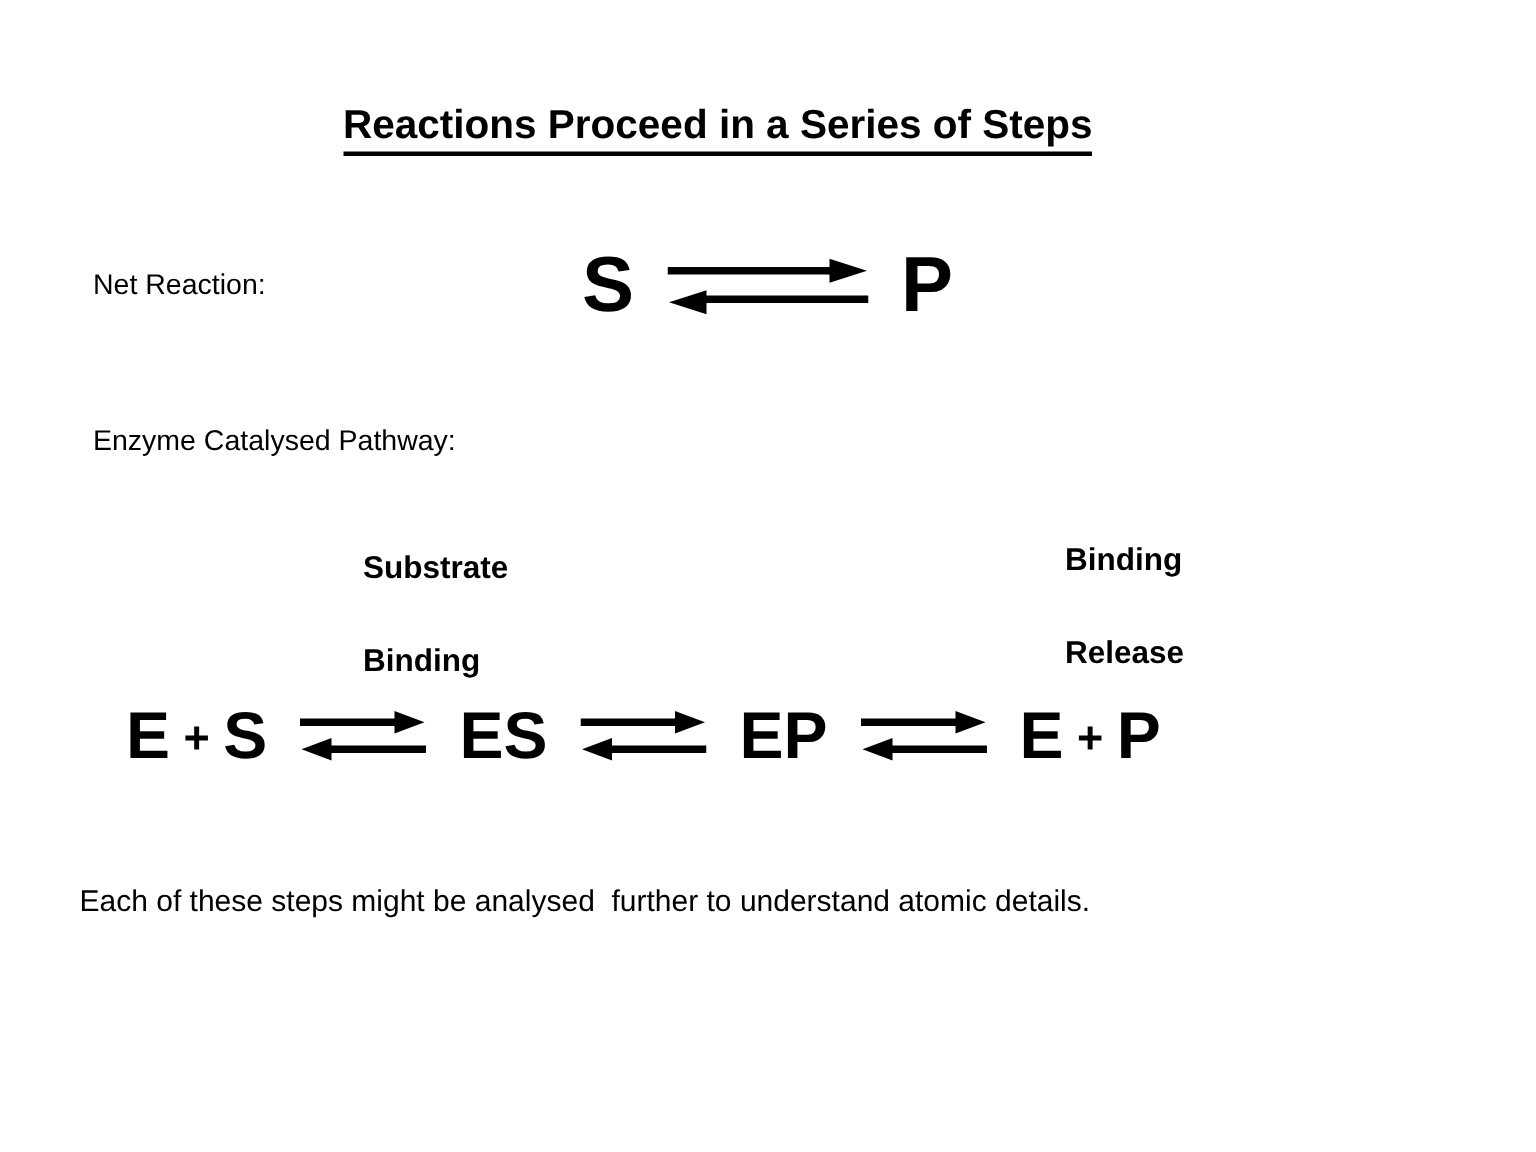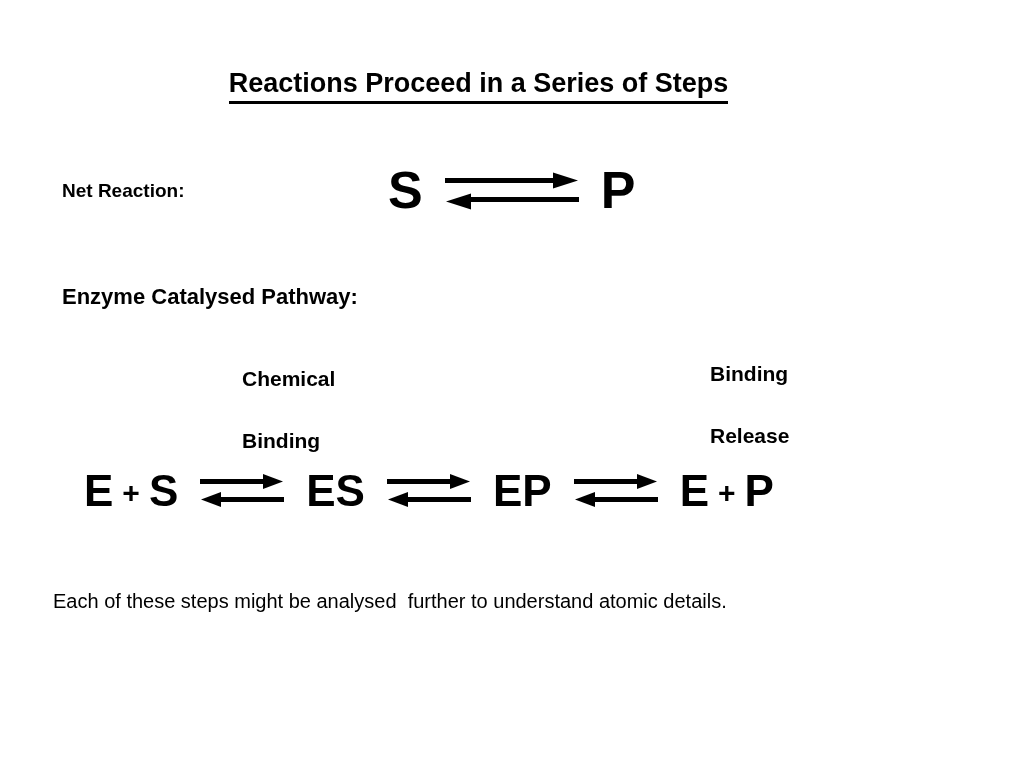--- a/index.html
+++ b/index.html
@@ -39,21 +39,21 @@
     border-bottom: 3px solid #000;
     padding-bottom: 2px;
   }
 
   
   .net-label {
     position: absolute;
     left: 62px;
     top: 180px;
     font-size: 19px;
-    font-weight: bold;
+    font-weight: normal;
     white-space: nowrap;
   }
   .net-eq {
     position: absolute;
     left: 388px;
     top: 160px;
     display: flex;
     align-items: center;
     gap: 0px;
     height: 60px;
@@ -62,22 +62,22 @@
     font-size: 52px;
     font-weight: bold;
     line-height: 1;
   }
 
   
   .pathway-label {
     position: absolute;
     left: 62px;
     top: 284px;
-    font-size: 22px;
-    font-weight: bold;
+    font-size: 19px;
+    font-weight: normal;
     white-space: nowrap;
   }
 
   
   .step-caption {
     position: absolute;
     font-size: 21px;
     font-weight: bold;
     line-height: 1.33;
     white-space: nowrap;
@@ -156,21 +156,21 @@
         <rect x="20" y="30" width="114" height="5" fill="#000"></rect>
         <polygon points="26,26.5 1,34.5 26,42.5" fill="#000"></polygon>
       </svg>
     </span>
     <span class="net-species">P</span>
   </div>
 
   <div class="pathway-label">Enzyme Catalysed Pathway:</div>
 
   <div class="step-caption step-1">
-    <span>Chemical</span>
+    <span>Substrate</span>
     <span class="l2">Binding</span>
   </div>
   <div class="step-caption step-3">
     <span>Binding</span>
     <span class="l2">Release</span>
   </div>
 
   <div class="pathway-eq">
 
     <span class="species">E</span>

